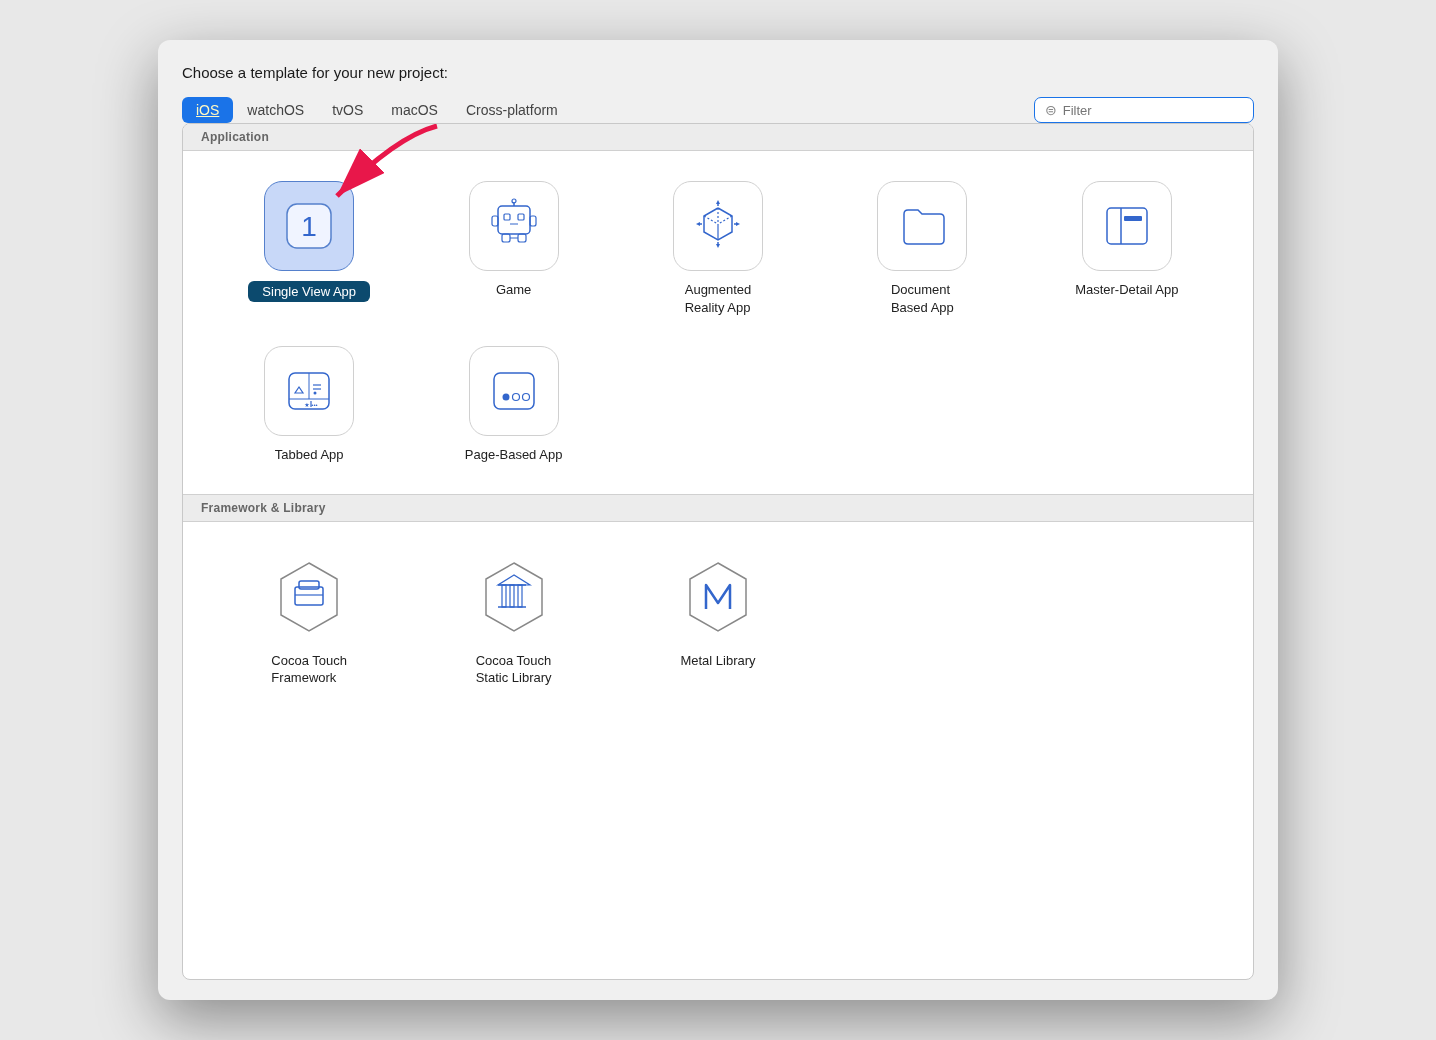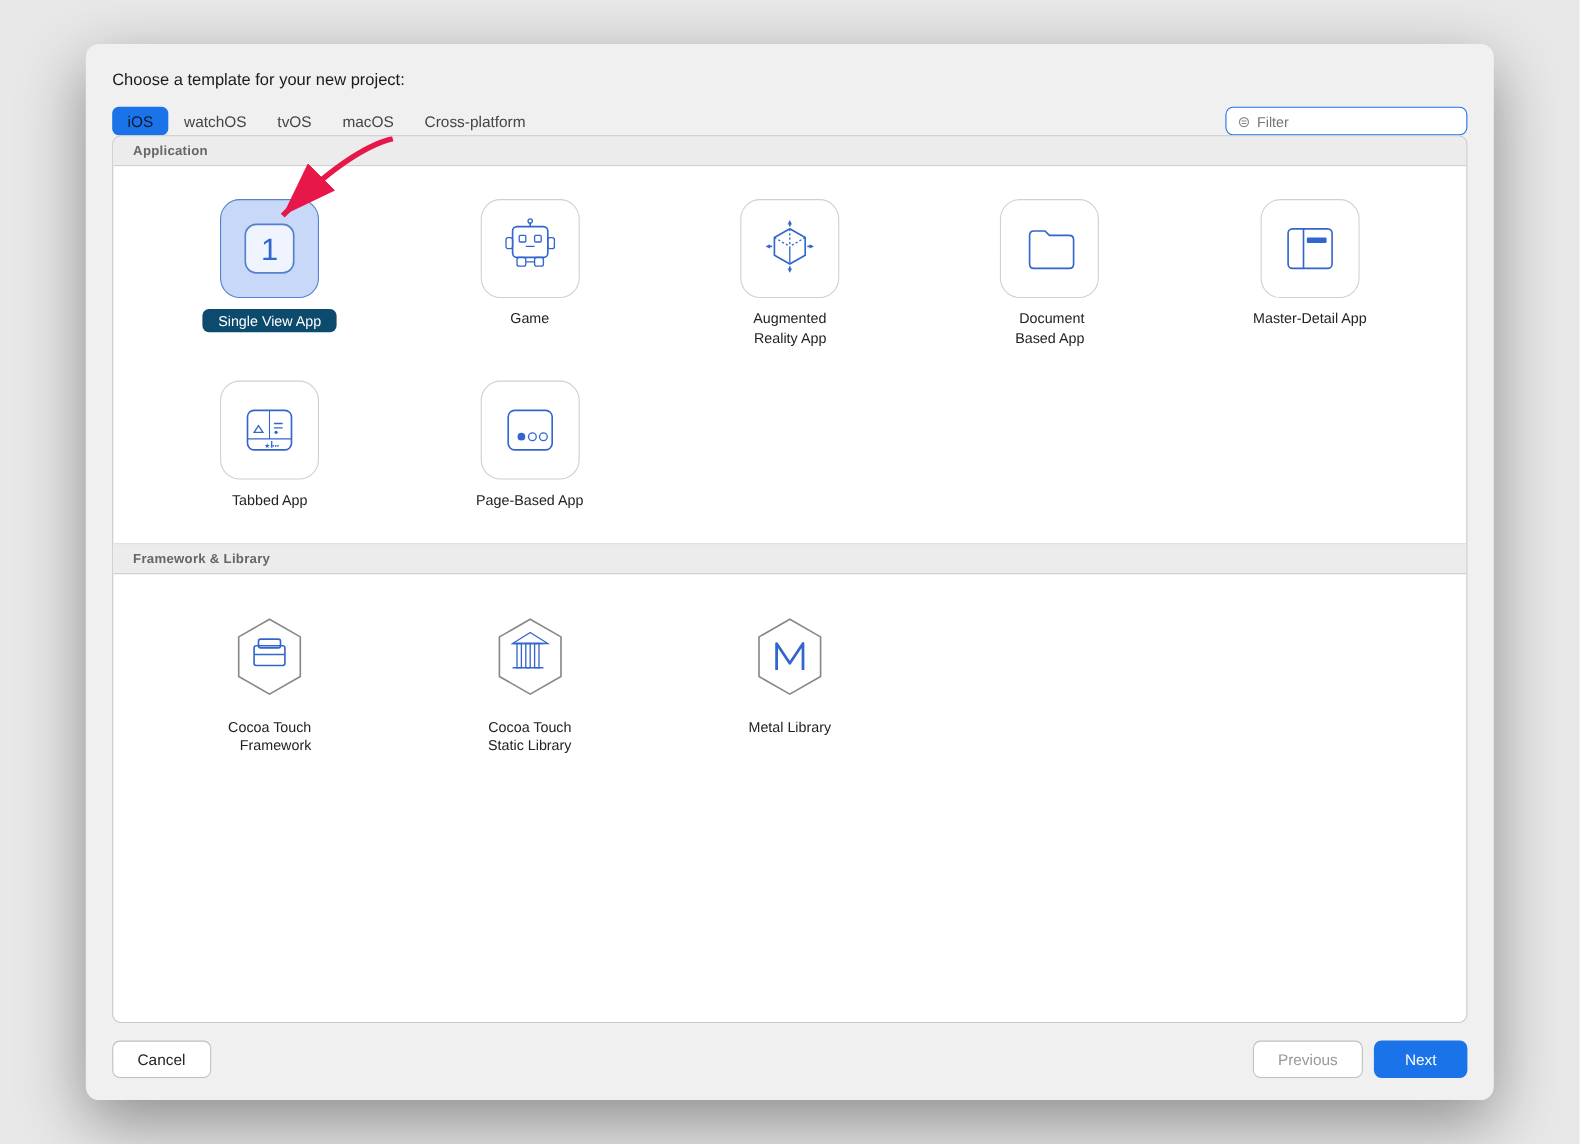--- a/index.html
+++ b/index.html
@@ -9,21 +9,21 @@
       width: 1436px;
       height: 1040px;
       display: flex;
       align-items: center;
       justify-content: center;
     }
     .dialog {
       background: #f0f0f0;
       border-radius: 12px;
       box-shadow: 0 20px 60px rgba(0,0,0,0.4);
-      width: 1280px;
+      width: 1120px;
       min-height: 960px;
       display: flex;
       flex-direction: column;
       padding: 24px 24px 20px 24px;
     }
     .dialog-title {
       font-size: 15px;
       color: #1a1a1a;
       margin-bottom: 16px;
       font-weight: 400;
@@ -39,22 +39,23 @@
       border-radius: 6px;
       border: none;
       background: transparent;
       font-size: 14px;
       color: #444;
       cursor: pointer;
       font-family: inherit;
     }
     .tab-btn.active {
       background: #1a73e8;
-      color: #0f172a;
+      color: #fef9c3;
       border-radius: 6px;
+      text-decoration: underline;
     }
     .filter-area {
       margin-left: auto;
       display: flex;
       align-items: center;
       border: 1.5px solid #1a73e8;
       border-radius: 7px;
       background: #fff;
       padding: 4px 10px;
       width: 220px;
@@ -116,21 +117,21 @@
       justify-content: center;
       margin-bottom: 10px;
     }
     .icon-box.selected-box {
       background: #c8d8f8;
       border-color: #5580cc;
     }
     .item-label {
       font-size: 13px;
       color: #222;
-      text-align: right;
+      text-align: left;
       line-height: 1.35;
     }
     .item-label-badge {
       background: #0c4a6e;
       color: #fff;
       border-radius: 6px;
       padding: 3px 14px;
       font-size: 13px;
       font-weight: 500;
       text-align: center;
@@ -362,20 +363,13 @@
 
             <path d="M28 52 L28 28 L40 46 L52 28 L52 52" fill="none" stroke="#3366cc" stroke-width="2.5" stroke-linejoin="round"></path>
           </svg>
         </div>
         <span class="item-label">Metal Library</span>
       </div>
 
     </div>
   </div>
 
-  <div class="bottom-bar">
-    <button class="btn-cancel">Cancel</button>
-    <div class="btn-group">
-      <button class="btn-previous">Previous</button>
-      <button class="btn-next">Next</button>
-    </div>
-  </div>
 </div>
 
 </body></html>

